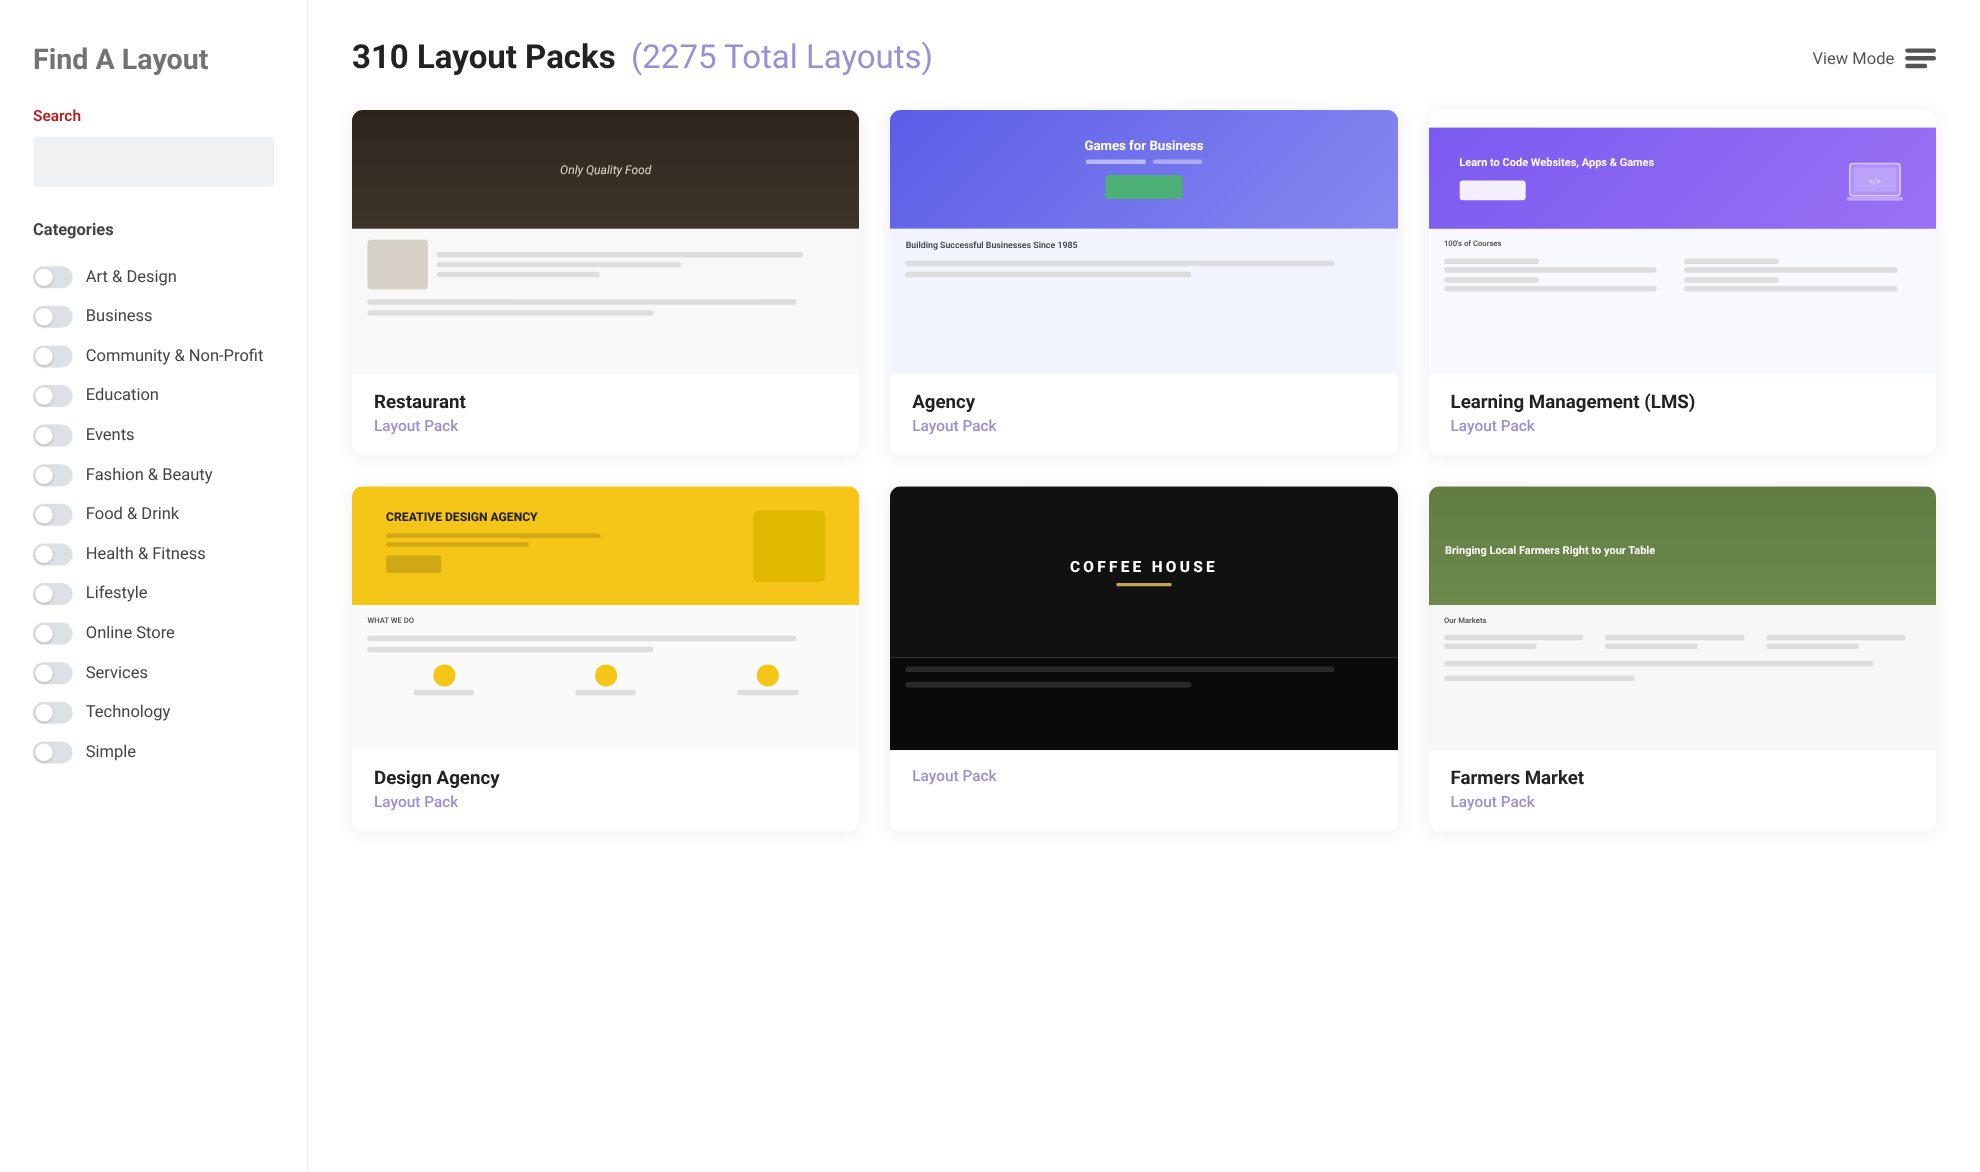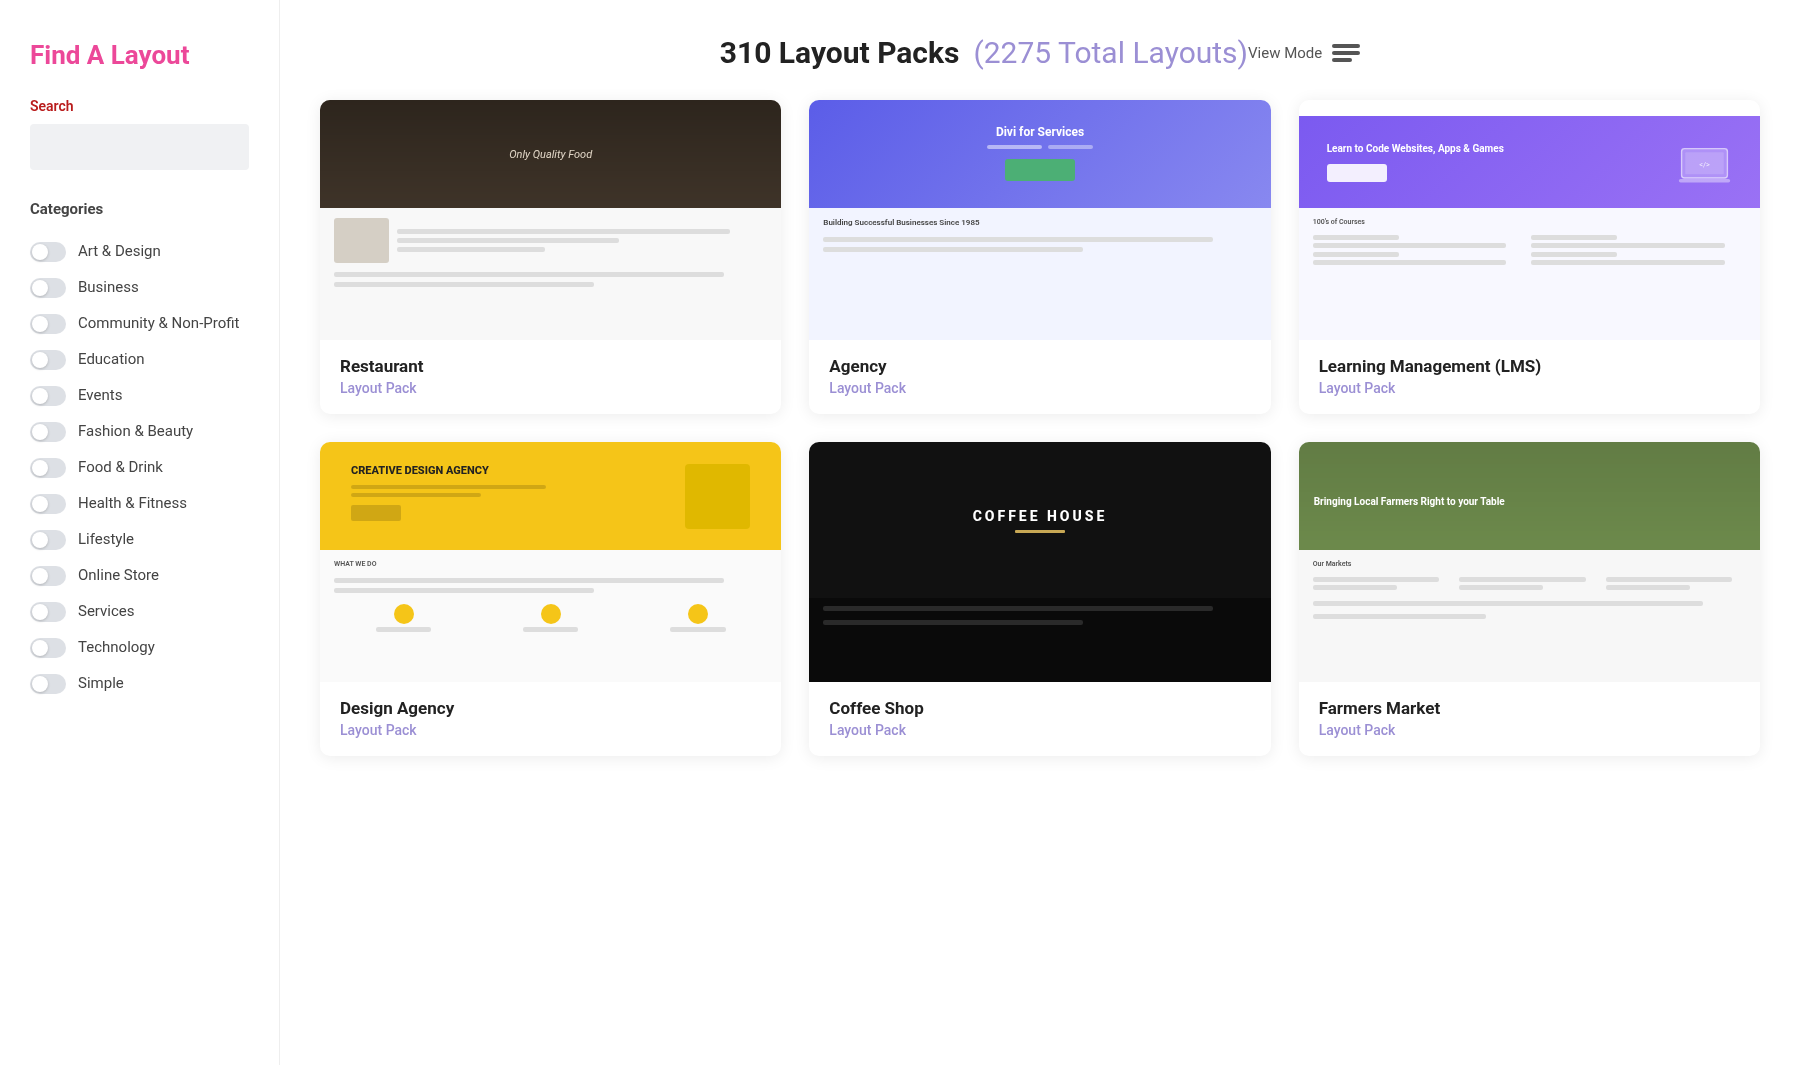--- a/index.html
+++ b/index.html
@@ -16,21 +16,21 @@
     
     .sidebar {
       width: 280px;
       min-width: 280px;
       padding: 40px 30px;
       border-right: 1px solid #eee;
     }
     .sidebar-title {
       font-size: 26px;
       font-weight: 700;
-      color: #ec4899;
+      color: #737373;
       margin-bottom: 28px;
     }
     .search-label {
       font-size: 14px;
       font-weight: 600;
       color: #b91c1c;
       margin-bottom: 10px;
       display: block;
     }
     .search-input {
@@ -85,21 +85,21 @@
     }
     
     .main {
       flex: 1;
       padding: 35px 40px;
       overflow-y: auto;
     }
     .main-header {
       display: flex;
       align-items: center;
-      justify-content: center;
+      justify-content: space-between;
       margin-bottom: 30px;
     }
     .main-title {
       font-size: 30px;
       font-weight: 700;
       color: #222;
     }
     .main-subtitle {
       font-size: 30px;
       font-weight: 400;
@@ -413,21 +413,21 @@
           <div class="card-name">Restaurant</div>
           <div class="card-type">Layout Pack</div>
         </div>
       </div>
 
       <div class="layout-card">
         <div class="card-preview">
           <div class="mock-preview agency-mock">
             <div class="mock-header-bar">
               <div style="text-align:center;">
-                <div style="font-size:12px;font-weight:700;color:#fff;margin-bottom:6px;">Divi for Services</div>
+                <div style="font-size:12px;font-weight:700;color:#fff;margin-bottom:6px;">Games for Business</div>
                 <div style="display:flex;gap:6px;justify-content:center;">
                   <div style="width:55px;height:4px;background:rgba(255,255,255,0.5);border-radius:2px;"></div>
                   <div style="width:45px;height:4px;background:rgba(255,255,255,0.4);border-radius:2px;"></div>
                 </div>
                 <div style="margin-top:10px;width:70px;height:22px;background:#4caf75;border-radius:3px;display:inline-block;"></div>
               </div>
             </div>
             <div class="mock-content-area" style="background:#f2f4ff;">
               <div style="font-size:8px;color:#444;font-weight:600;margin-bottom:5px;">Building Successful Businesses Since 1985</div>
               <div class="mock-line"></div>
@@ -537,21 +537,20 @@
               <div style="font-size:14px;font-weight:800;color:#fff;letter-spacing:3px;">COFFEE HOUSE</div>
               <div style="width:50px;height:3px;background:#c8a855;border-radius:1px;"></div>
             </div>
             <div class="mock-content-area" style="height:35%;background:#0a0a0a;padding:8px 14px;">
               <div class="mock-line" style="background:#2a2a2a;"></div>
               <div class="mock-line s" style="background:#2a2a2a;margin-top:4px;"></div>
             </div>
           </div>
         </div>
         <div class="card-body">
-          <div class="card-name">Coffee Shop</div>
           <div class="card-type">Layout Pack</div>
         </div>
       </div>
 
       <div class="layout-card">
         <div class="card-preview">
           <div class="mock-preview farmers-mock">
             <div class="mock-header-bar">
               <div class="fm-title">
                 <span>Bringing Local Farmers Right to your Table</span>

